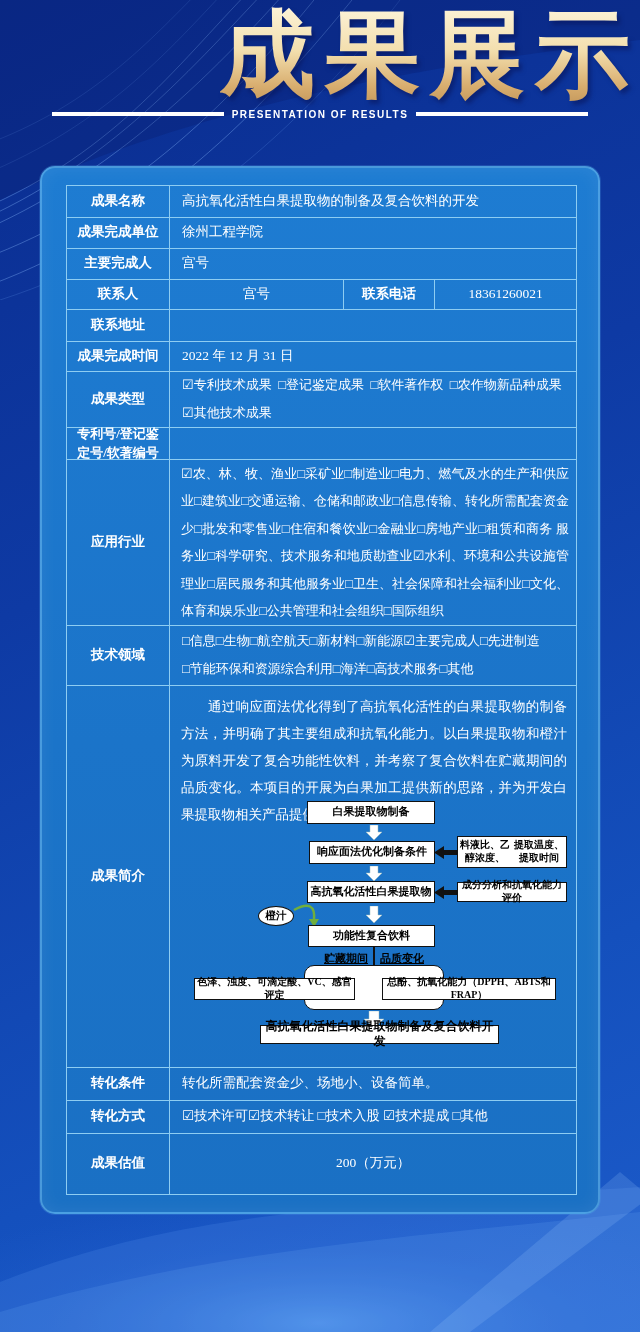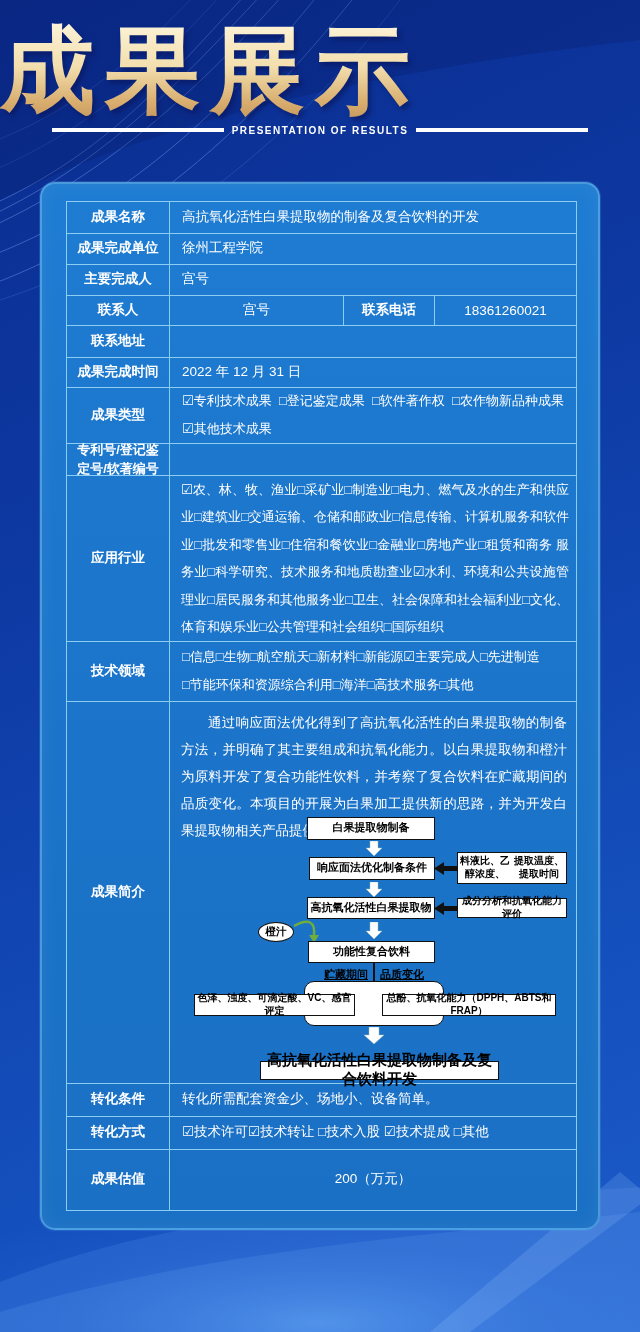--- a/index.html
+++ b/index.html
@@ -5,21 +5,21 @@
   * { margin:0; padding:0; box-sizing:border-box; }
   html,body { width:640px; }
   body { font-family:"Liberation Sans","DejaVu Sans",sans-serif; }
   .page {
     position:relative; width:640px; height:1332px; overflow:hidden;
     background:linear-gradient(155deg,#0a2c8e 0%,#0e3aa4 38%,#1450bd 75%,#1d5ccb 100%);
   }
   .bg-svg { position:absolute; left:0; top:0; pointer-events:none; }
 
   
-  .hero { position:relative; text-align:left; padding-top:20px; }
+  .hero { position:relative; text-align:right; padding-top:4px; }
   .hero-title {
     display:inline-block;
     font-family:"Liberation Serif","DejaVu Serif",serif;
     font-weight:800; font-size:95px; line-height:1.08; letter-spacing:10px;
     background:linear-gradient(180deg,#fdf4da 0%,#f3dfae 45%,#d8ad6e 80%,#c2965a 100%);
     -webkit-background-clip:text; background-clip:text; color:transparent;
     filter:drop-shadow(3px 4px 2px rgba(8,20,90,0.55));
   }
   .subtitle-row { display:flex; align-items:center; justify-content:center; margin-top:2px; }
   .subtitle-bar { height:4px; width:172px; background:#ffffff; }
@@ -31,21 +31,21 @@
   
   .panel {
     position:relative; width:560px; height:1048px; margin:46px auto 0;
     background:linear-gradient(180deg,#1e7cd2 0%,#1b74c9 55%,#1a70c4 100%);
     border-radius:15px;
     border:2px solid rgba(130,205,248,0.45);
     box-shadow:0 0 0 1px rgba(80,160,230,0.25), inset 0 0 18px rgba(255,255,255,0.07);
   }
   .ptable {
     position:absolute; left:24px; top:17px; width:511px; height:1010px;
-    border:1.5px solid #8ecdf2; color:#ffffff; display:flex; flex-direction:column;
+    border:1.5px solid #8ecdf2; color:#ffffff; display:flex; flex-direction:column;font-family:Liberation Serif, serif;
   }
   .trow { display:flex; border-bottom:1.5px solid #8ecdf2; align-items:stretch; }
   .trow:last-child { border-bottom:none; }
   .lcell {
     width:103px; flex:0 0 103px; border-right:1.5px solid #8ecdf2;
     display:flex; align-items:center; justify-content:center; text-align:center;
     font-size:13.5px; font-weight:700; padding:2px 4px; line-height:1.5;
   }
   .vcell {
     flex:1 1 auto; display:flex; flex-direction:column; justify-content:center;
@@ -173,21 +173,21 @@
         </div>
       </div>
 
       <div class="trow" style="height:32px">
         <div class="lcell" style="font-size:13px">专利号/登记鉴定号/软著编号</div>
         <div class="vcell"></div>
       </div>
 
       <div class="trow" style="height:166px">
         <div class="lcell">应用行业</div>
-        <div class="vcell long-text">☑农、林、牧、渔业□采矿业□制造业□电力、燃气及水的生产和供应业□建筑业□交通运输、仓储和邮政业□信息传输、计算机服务和软件业□批发和零售业□住宿和餐饮业□金融业□房地产业□租赁和商务 服务业□科学研究、技术服务和地质勘查业☑水利、环境和公共设施管理业□居民服务和其他服务业□卫生、社会保障和社会福利业□文化、体育和娱乐业□公共管理和社会组织□国际组织</div>
+        <div class="vcell long-text">☑农、林、牧、渔业□采矿业□制造业□电力、燃气及水的生产和供应业□建筑业□交通运输、仓储和邮政业□信息传输、转化所需配套资金少□批发和零售业□住宿和餐饮业□金融业□房地产业□租赁和商务 服务业□科学研究、技术服务和地质勘查业☑水利、环境和公共设施管理业□居民服务和其他服务业□卫生、社会保障和社会福利业□文化、体育和娱乐业□公共管理和社会组织□国际组织</div>
       </div>
 
       <div class="trow" style="height:60px">
         <div class="lcell">技术领域</div>
         <div class="vcell two-line">
           <div>□信息□生物□航空航天□新材料□新能源☑主要完成人□先进制造</div>
           <div>□节能环保和资源综合利用□海洋□高技术服务□其他</div>
         </div>
       </div>
 
@@ -246,21 +246,21 @@
 
             <div class="bigrect" style="left:134px;top:279px;width:140px;height:45px"></div>
 
             <div class="fbox small" style="left:24px;top:292px;width:161px;height:22px">色泽、浊度、可滴定酸、VC、感官评定</div>
             <div class="fbox small" style="left:212px;top:292px;width:174px;height:22px">总酚、抗氧化能力（DPPH、ABTS和FRAP）</div>
 
             <svg class="farrow" style="left:194px;top:325px" width="20" height="17">
               <polygon points="5,0 15,0 15,8 20,8 10,17 0,8 5,8" fill="#ffffff" stroke="#9bb" stroke-width="0.5"></polygon>
             </svg>
 
-            <div class="fbox small" style="left:90px;top:359px;width:239px;height:19px;font-size:15px">高抗氧化活性白果提取物制备及复合饮料开发</div>
+            <div class="fbox small" style="left:90px;top:339px;width:239px;height:19px;font-size:12px">高抗氧化活性白果提取物制备及复合饮料开发</div>
           </div>
         </div>
       </div>
 
 
       <div class="trow" style="height:33px">
         <div class="lcell">转化条件</div>
         <div class="vcell">转化所需配套资金少、场地小、设备简单。</div>
       </div>
 

